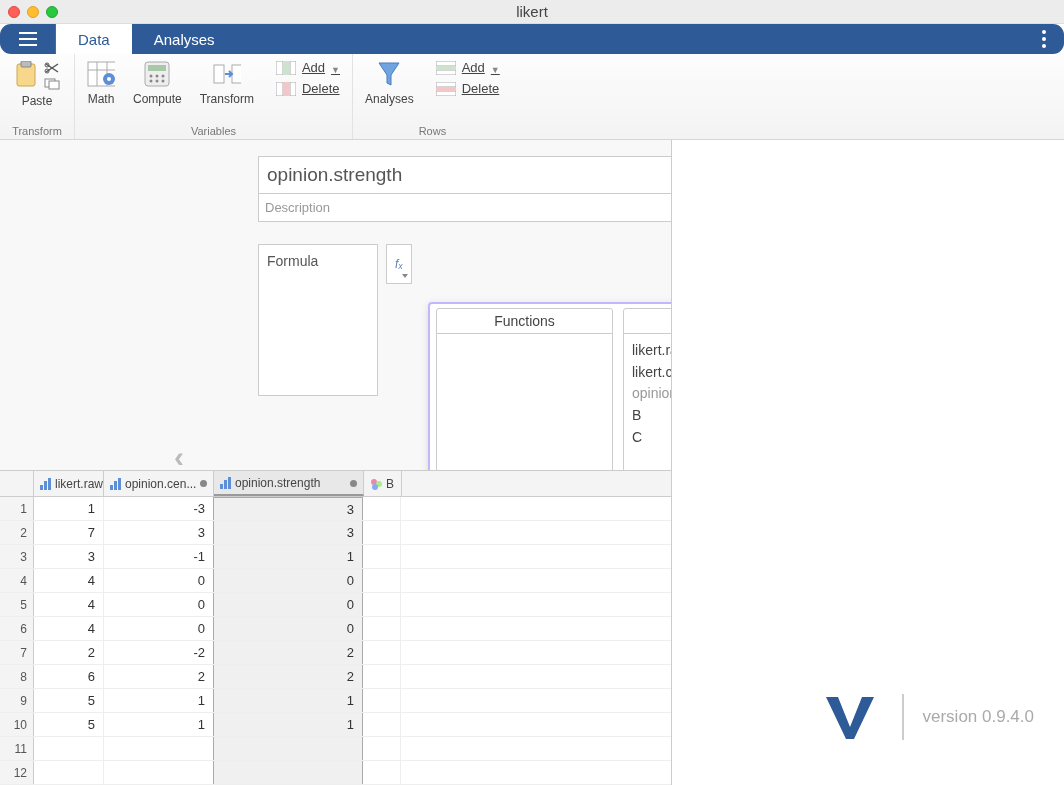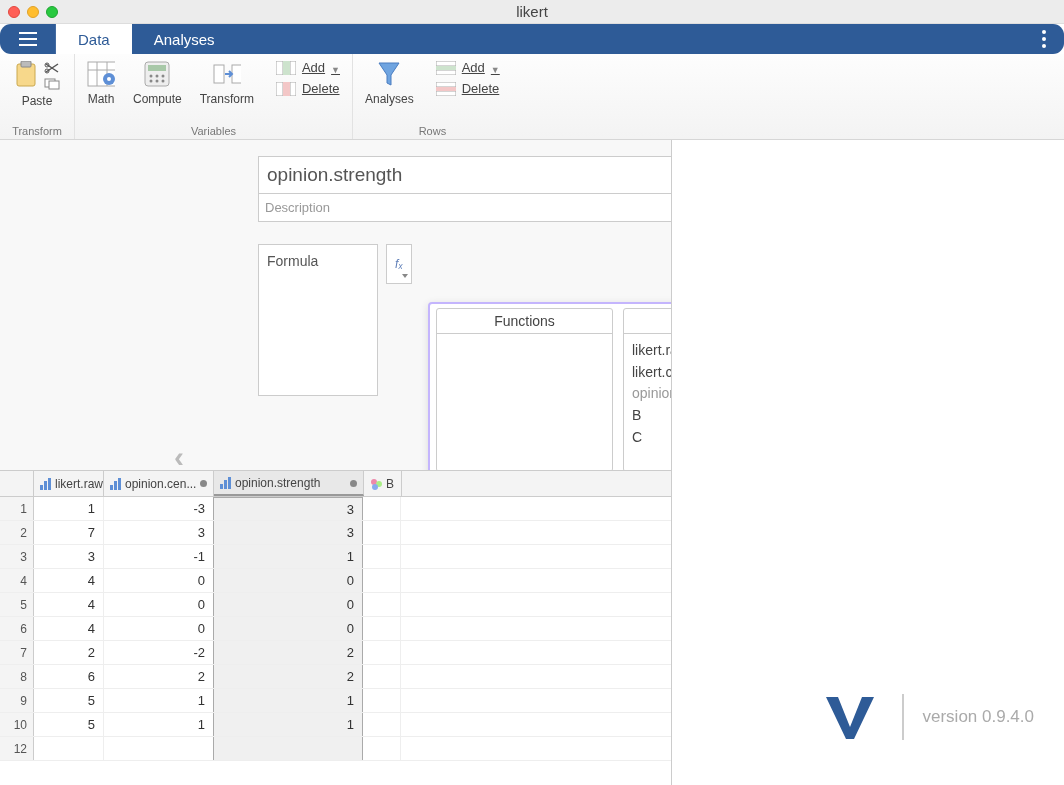--- a/index.html
+++ b/index.html
@@ -415,20 +415,28 @@
       </div>
       <div class="sheet-row">
         <div class="rowhead">10</div>
         <div class="cell colA">5</div>
         <div class="cell colB">1</div>
         <div class="cell colC selcol">1</div>
         <div class="cell colD"></div>
         <div class="cell colX"></div>
       </div>
       <div class="sheet-row">
+        <div class="rowhead">11</div>
+        <div class="cell colA"></div>
+        <div class="cell colB"></div>
+        <div class="cell colC selcol"></div>
+        <div class="cell colD"></div>
+        <div class="cell colX"></div>
+      </div>
+      <div class="sheet-row">
         <div class="rowhead">12</div>
         <div class="cell colA"></div>
         <div class="cell colB"></div>
         <div class="cell colC selcol"></div>
         <div class="cell colD"></div>
         <div class="cell colX"></div>
       </div>
     </div>
 </div>
 <div class="scrollbar-v">

